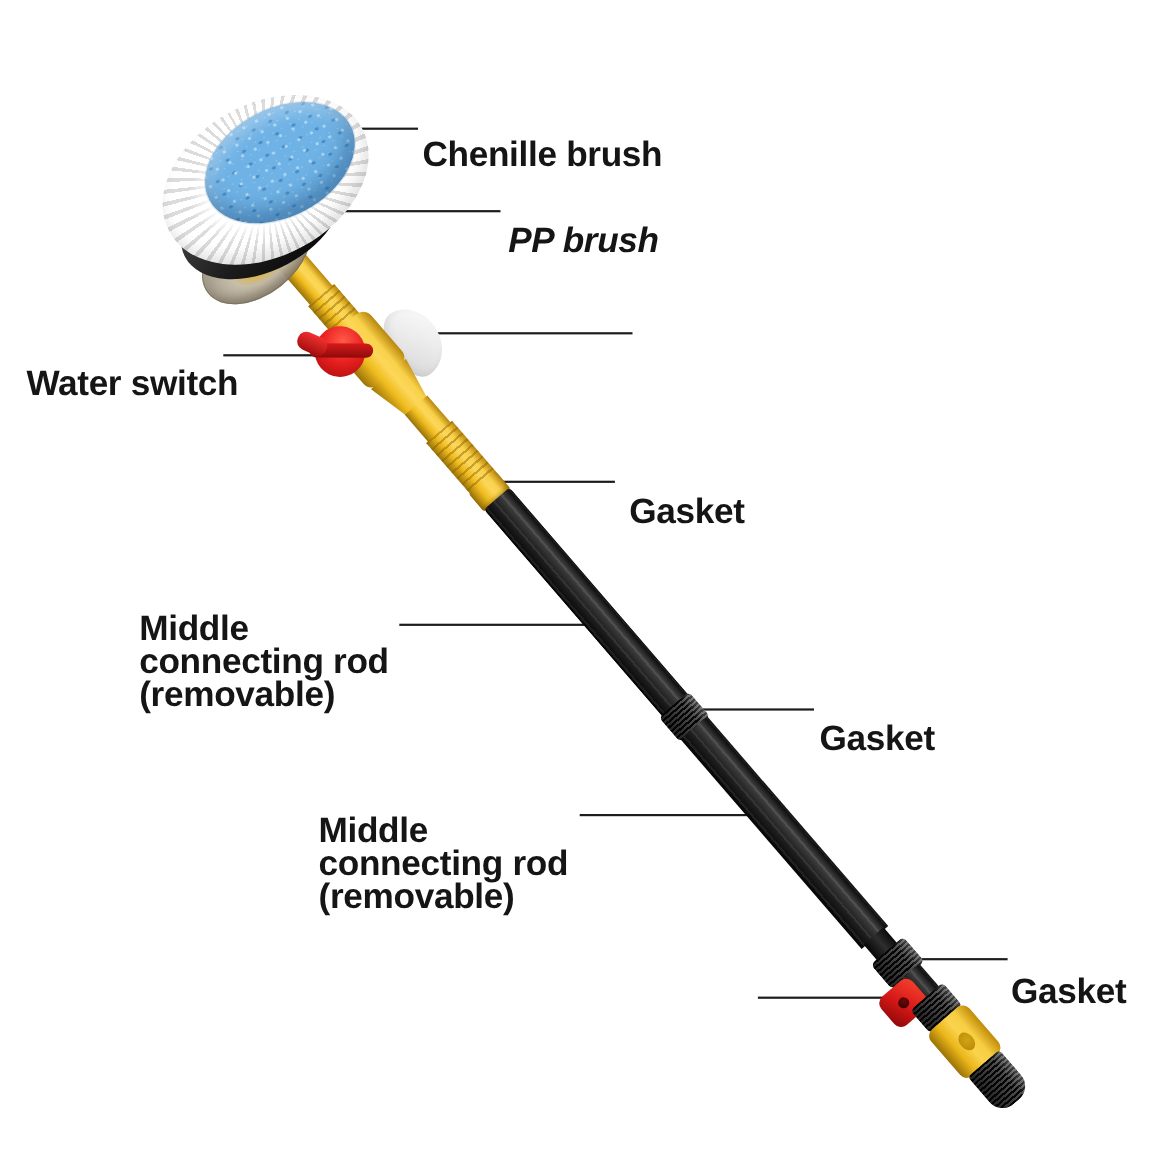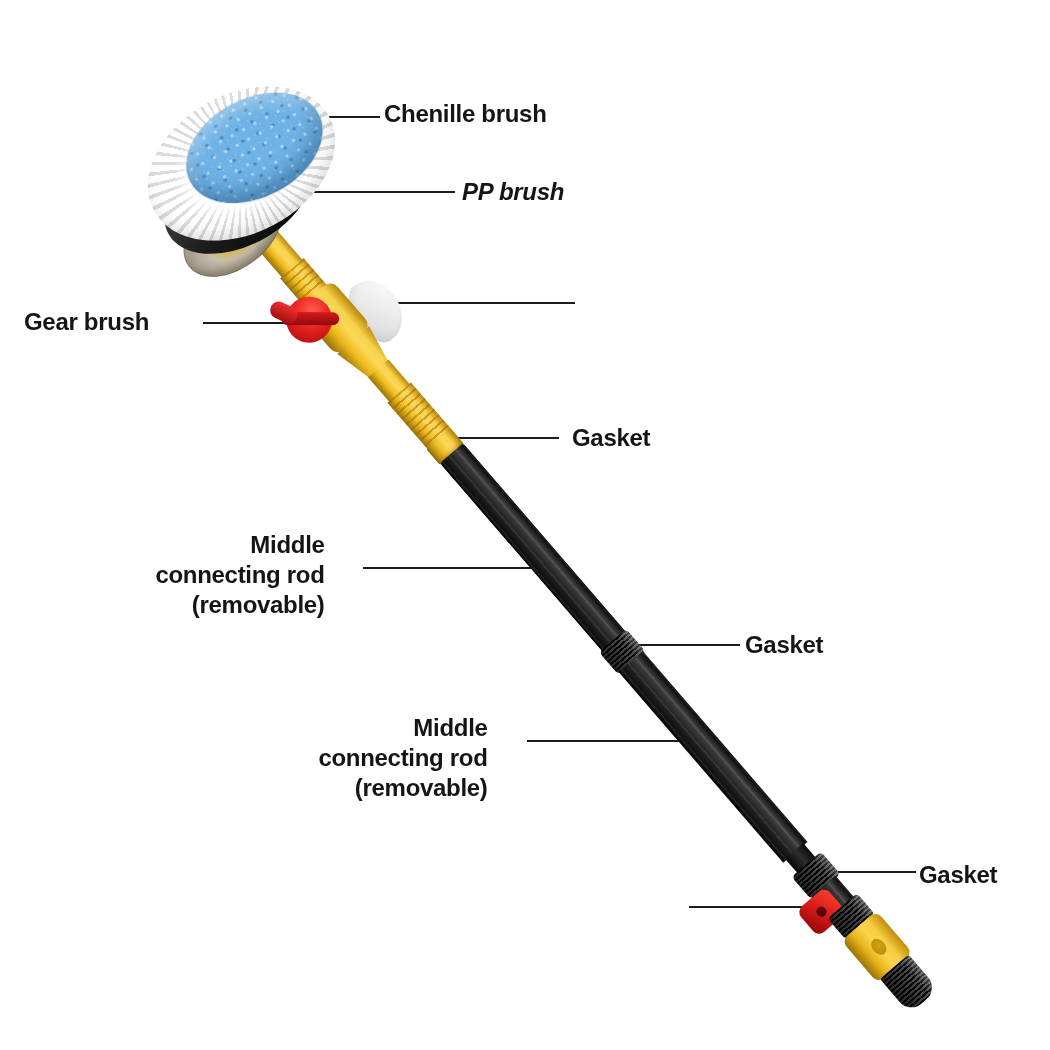--- a/index.html
+++ b/index.html
@@ -2,24 +2,24 @@
 <html><head>
 <meta charset="utf-8">
 <style>
   html,body{margin:0;padding:0;background:#fff;}
   .stage{
     position:relative;width:1050px;height:1050px;background:#ffffff;
     overflow:hidden;font-family:"Liberation Sans",sans-serif;
   }
   
   .lbl{
-    position:absolute;color:#151515;font-size:24px;font-weight:700;
-    letter-spacing:-0.3px;line-height:34px;white-space:nowrap;
+    position:absolute;color:#151515;font-size:32px;font-weight:700;
+    letter-spacing:-0.3px;line-height:34px;white-space:nowrap;margin-top:26px;
   }
-  .lbl.multi{line-height:30px;text-align:right;transform:translateX(-50%);}
+  .lbl.multi{line-height:30px;text-align:left;transform:translateX(-50%);}
   .lbl.multi span{display:block;white-space:nowrap;}
   .leader{position:absolute;height:2px;background:#1c1c1c;}
   
   .pole{
     position:absolute;left:272px;top:186px;width:1010px;height:120px;
     transform:rotate(49.2deg);transform-origin:0 60px;z-index:1;
   }
   .seg{position:absolute;}
   .yellow{background:linear-gradient(180deg,#b8860b 0%,#f9d14a 26%,#fcd75a 44%,#efbc1e 68%,#9a7207 100%);}
   .yellow-ribs{
@@ -116,21 +116,21 @@
 
   <div class="leader" style="left:243px;top:116px;width:137px;"></div>
   <div class="lbl" style="left:384px;top:97px;">Chenille brush</div>
 
   <div class="leader" style="left:302px;top:191px;width:153px;"></div>
   <div class="lbl" style="left:462px;top:175px;font-style:italic;">PP brush</div>
 
   <div class="leader" style="left:394px;top:302px;width:181px;"></div>
 
   <div class="leader" style="left:203px;top:322px;width:101px;"></div>
-  <div class="lbl" style="left:24px;top:305px;">Gear brush</div>
+  <div class="lbl" style="left:24px;top:305px;">Water switch</div>
 
   <div class="leader" style="left:453px;top:437px;width:106px;"></div>
   <div class="lbl" style="left:572px;top:421px;">Gasket</div>
 
   <div class="leader" style="left:363px;top:567px;width:174px;"></div>
   <div class="lbl multi" style="left:240px;top:530px;">
     <span>Middle</span>
     <span>connecting rod</span>
     <span>(removable)</span>
   </div>

